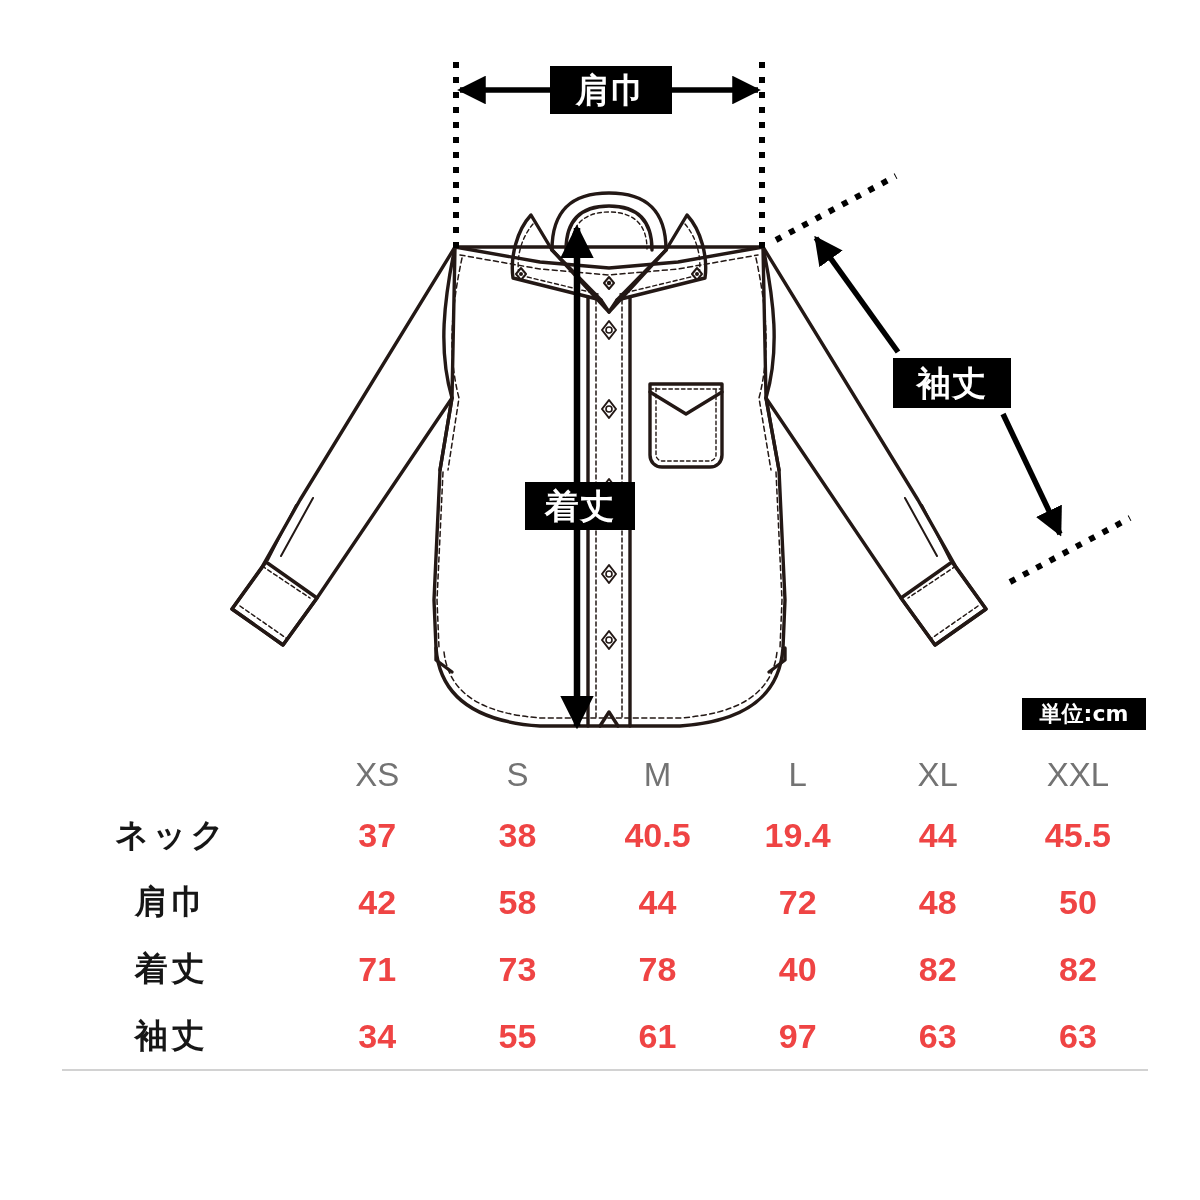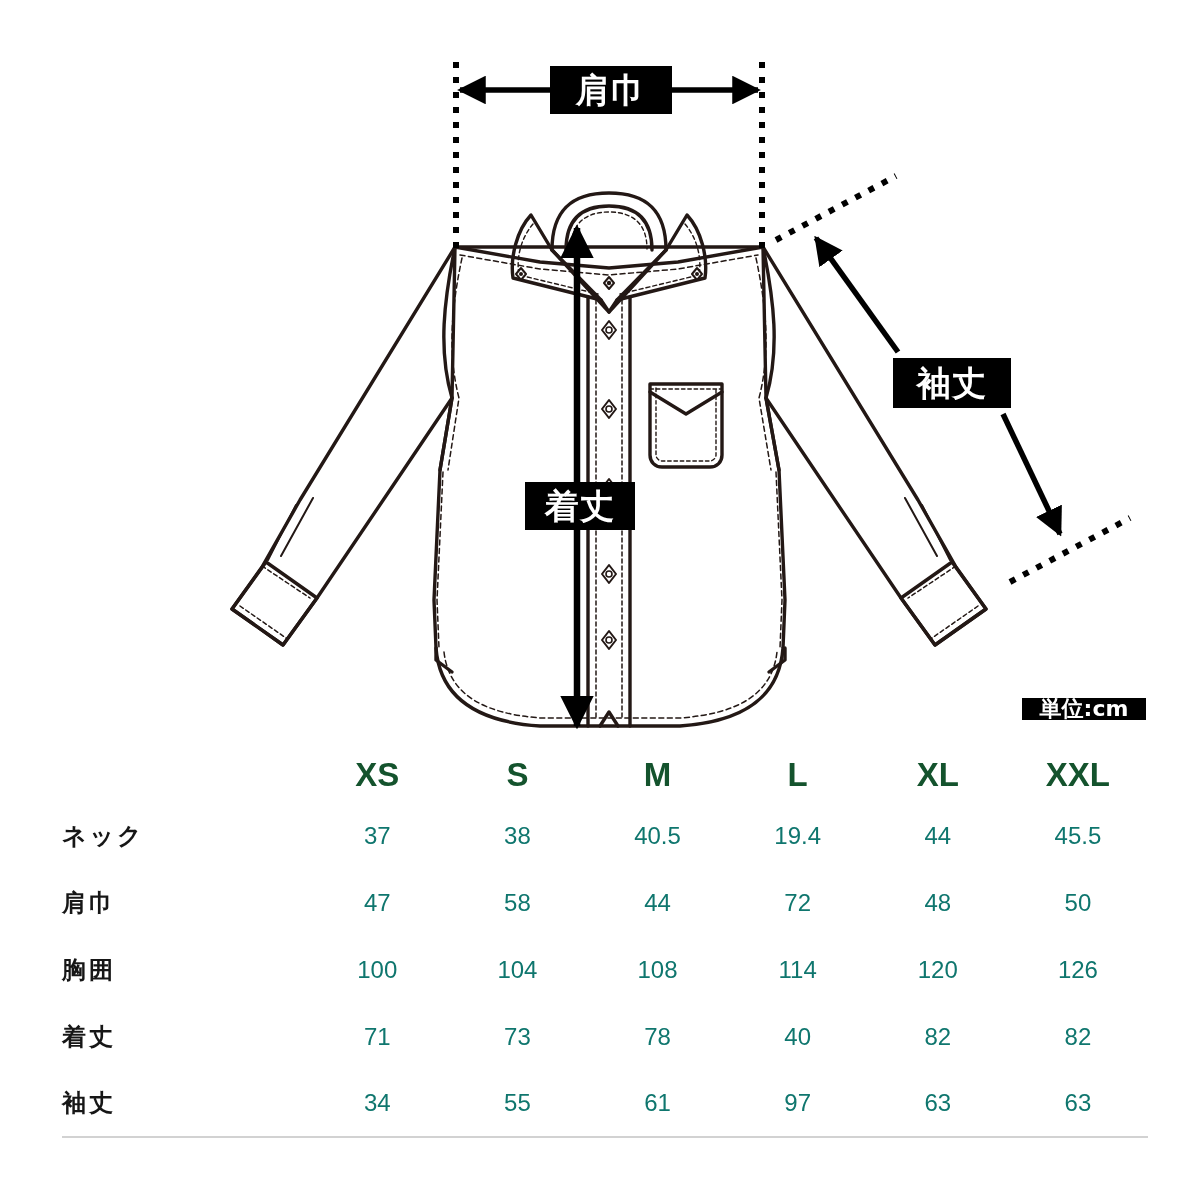--- a/index.html
+++ b/index.html
@@ -21,57 +21,57 @@
     font-weight:700;
     line-height:1;
     display:flex;align-items:center;justify-content:center;
     letter-spacing:0.04em;
     white-space:nowrap;
     font-family:"DejaVu Sans","Liberation Sans",sans-serif;
   }
   #tag-shoulder{left:550px;top:66px;width:122px;height:48px;font-size:34px;}
   #tag-sleeve{left:893px;top:358px;width:118px;height:50px;font-size:34px;}
   #tag-body{left:525px;top:482px;width:110px;height:48px;font-size:34px;}
-  #tag-unit{left:1022px;top:698px;width:124px;height:22px;font-size:22px;letter-spacing:0;}
+  #tag-unit{left:1022px;top:698px;width:124px;height:32px;font-size:22px;letter-spacing:0;}
 
   
   #table-wrap{
     position:absolute;left:62px;top:748px;width:1086px;
   }
   table.size-table{
     border-collapse:collapse;
     width:1086px;
     table-layout:fixed;
   }
   table.size-table th,table.size-table td{
     padding:0;margin:0;border:0;
     text-align:center;
     vertical-align:middle;
   }
   .col-label{width:245px;}
   .col-size{width:140px;}
   thead th{
     height:54px;
     font-size:33px;
-    font-weight:700;
-    color:#14532d;
+    font-weight:400;
+    color:#737373;
   }
   thead th.col-label{font-size:0;}
   tbody tr{height:67px;}
   tbody td{
-    font-size:24px;
-    font-weight:400;
-    color:#0f766e;
+    font-size:34px;
+    font-weight:700;
+    color:#ef4444;
     border-top:2px solid #d2d2d2;
   }
   tbody td.rowlabel{
-    text-align:left;
+    text-align:center;
     padding-right:26px;
     font-weight:700;
-    font-size:24px;
+    font-size:33px;
     letter-spacing:0.12em;
     color:#161616;
     font-family:"DejaVu Sans","Liberation Sans",sans-serif;
   }
   tbody tr:last-child td{border-bottom:2px solid #d2d2d2;}
 </style>
 </head>
 <body>
 
 <div id="stage">
@@ -273,35 +273,26 @@
           <td class="rowlabel">ネック</td>
           <td>37</td>
           <td>38</td>
           <td>40.5</td>
           <td>19.4</td>
           <td>44</td>
           <td>45.5</td>
         </tr>
         <tr>
           <td class="rowlabel">肩巾</td>
-          <td>47</td>
+          <td>42</td>
           <td>58</td>
           <td>44</td>
           <td>72</td>
           <td>48</td>
           <td>50</td>
-        </tr>
-        <tr>
-          <td class="rowlabel">胸囲</td>
-          <td>100</td>
-          <td>104</td>
-          <td>108</td>
-          <td>114</td>
-          <td>120</td>
-          <td>126</td>
         </tr>
         <tr>
           <td class="rowlabel">着丈</td>
           <td>71</td>
           <td>73</td>
           <td>78</td>
           <td>40</td>
           <td>82</td>
           <td>82</td>
         </tr>

